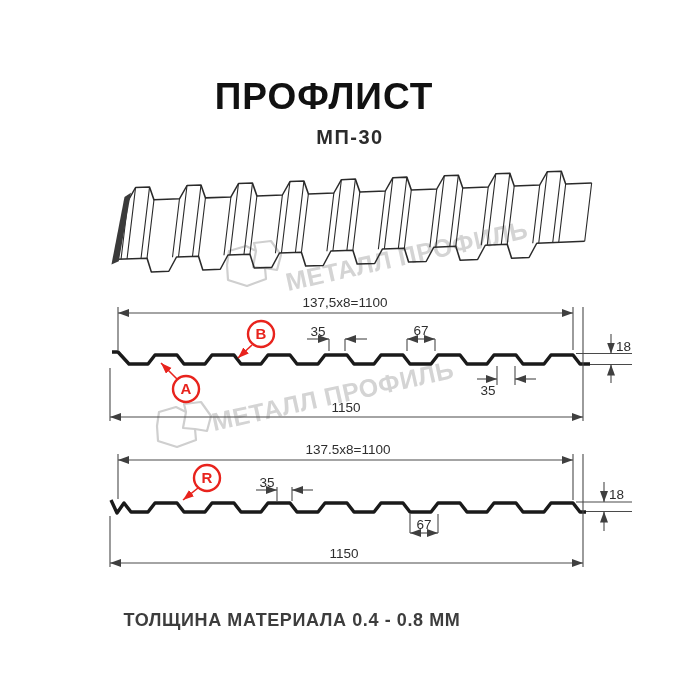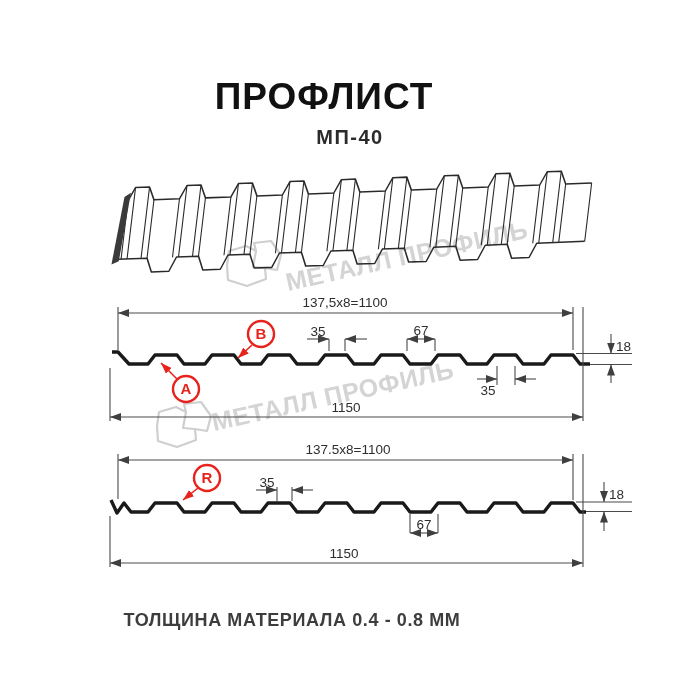--- a/index.html
+++ b/index.html
@@ -16,21 +16,21 @@
   .dimtxt{font-size:13.5px;fill:#2e2e2e;}
   .marktxt{font-size:15px;font-weight:bold;fill:#e8231d;}
   .wmtxt{font-size:25px;font-weight:bold;letter-spacing:0.5px;fill:#d4d4d4;}
 </style>
 </head>
 <body>
 
 <div class="page">
 
   <div class="title">ПРОФЛИСТ</div>
-  <div class="subtitle">МП-40</div>
+  <div class="subtitle">МП-30</div>
 
   <svg width="700" height="700" viewBox="0 0 700 700">
     <defs>
       <marker id="mDim" markerWidth="12" markerHeight="9" refX="11" refY="4" orient="auto-start-reverse" markerUnits="userSpaceOnUse">
         <path d="M0,0 L11,4 L0,8 z" fill="#3f3f3f"></path>
       </marker>
       <marker id="mRed" markerWidth="12" markerHeight="9" refX="11" refY="4" orient="auto" markerUnits="userSpaceOnUse">
         <path d="M0,0 L11,4 L0,8 z" fill="#e8231d"></path>
       </marker>
     </defs>

